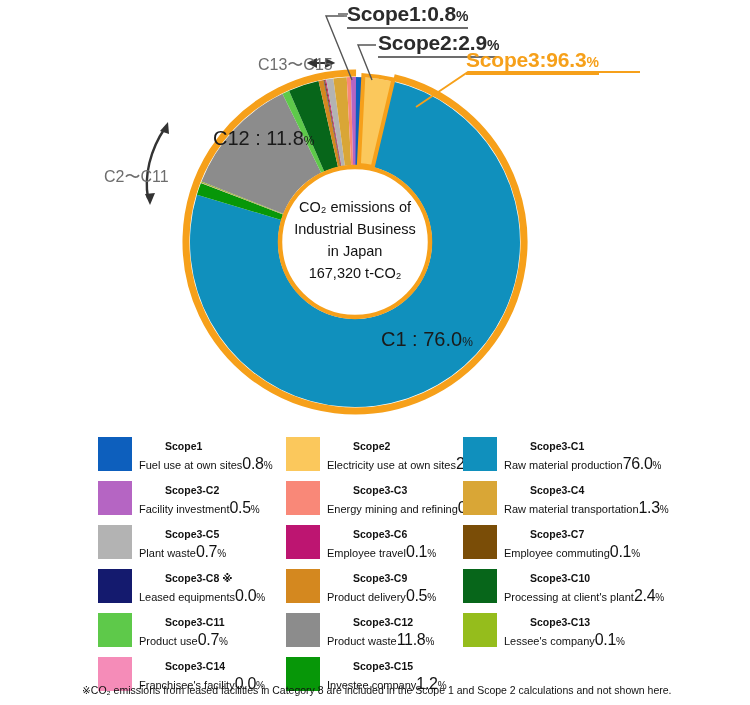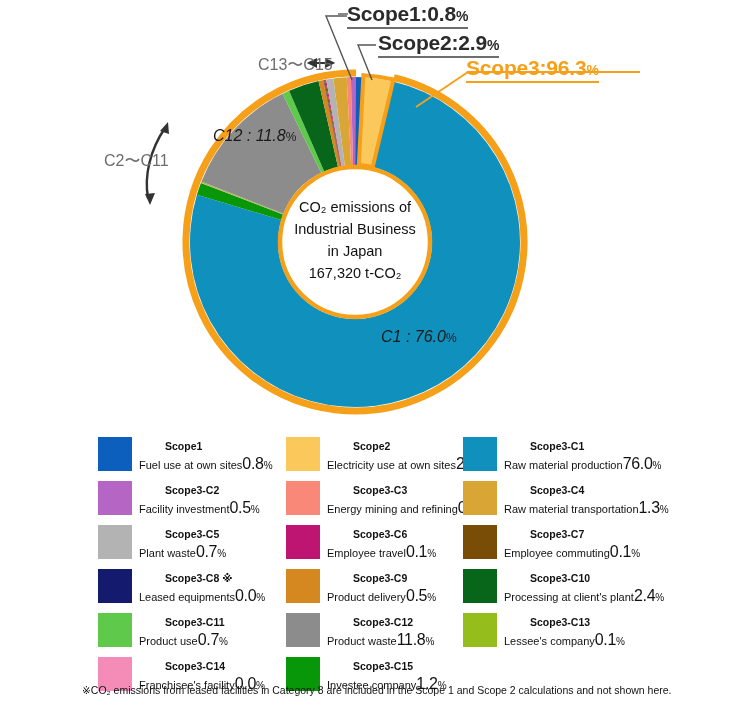--- a/index.html
+++ b/index.html
@@ -34,41 +34,41 @@
   .callout .ul {
     display: block;
     height: 2px;
     margin-top: 1px;
   }
   .callout.dark .ul { background: #6d6d6d; }
   .callout.orange .ul { background: #f6a01a; }
 
   #scope1-callout { left: 347px; top: 2px; }
   #scope2-callout { left: 378px; top: 31px; }
-  #scope3-callout { left: 466px; top: 56px; text-align: center; }
+  #scope3-callout { left: 466px; top: 48px; text-align: center; }
 
   .group-label {
     position: absolute;
     color: #6d6d6d;
     font-size: 16px;
     font-weight: normal;
     white-space: nowrap;
     margin-top: 19px;
   }
   #c13c15-label { left: 258px; top: 36px; }
-  #c2c11-label  { left: 104px; top: 132px; }
+  #c2c11-label  { left: 104px; top: 148px; }
 
   
   .slice-label {
     position: absolute;
     color: #1a1a1a;
     white-space: nowrap;
     font-weight: normal;
   }
-  .slice-label .num { font-size: 16px; font-style: italic; }
+  .slice-label .num { font-size: 20px; }
   .slice-label .pct { font-size: 12px; }
   #c12-label { left: 213px; top: 127px; }
   #c1-label  { left: 381px; top: 328px; }
 
   
   #center-text {
     position: absolute;
     left: 264px; top: 196px;
     width: 182px;
     text-align: center;

